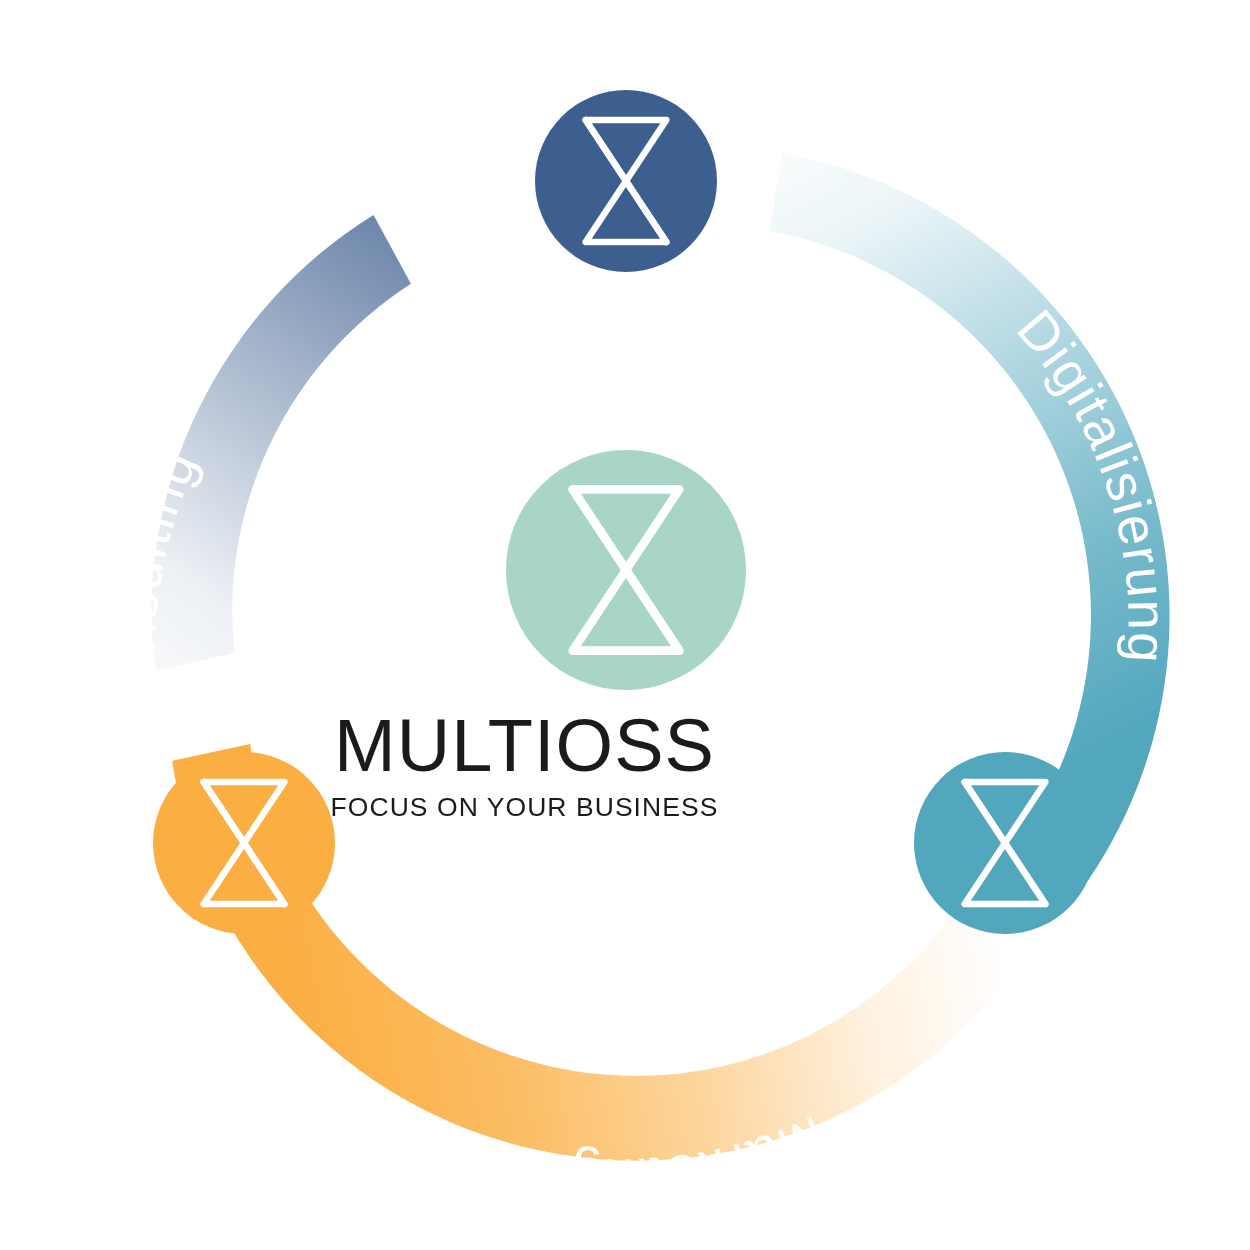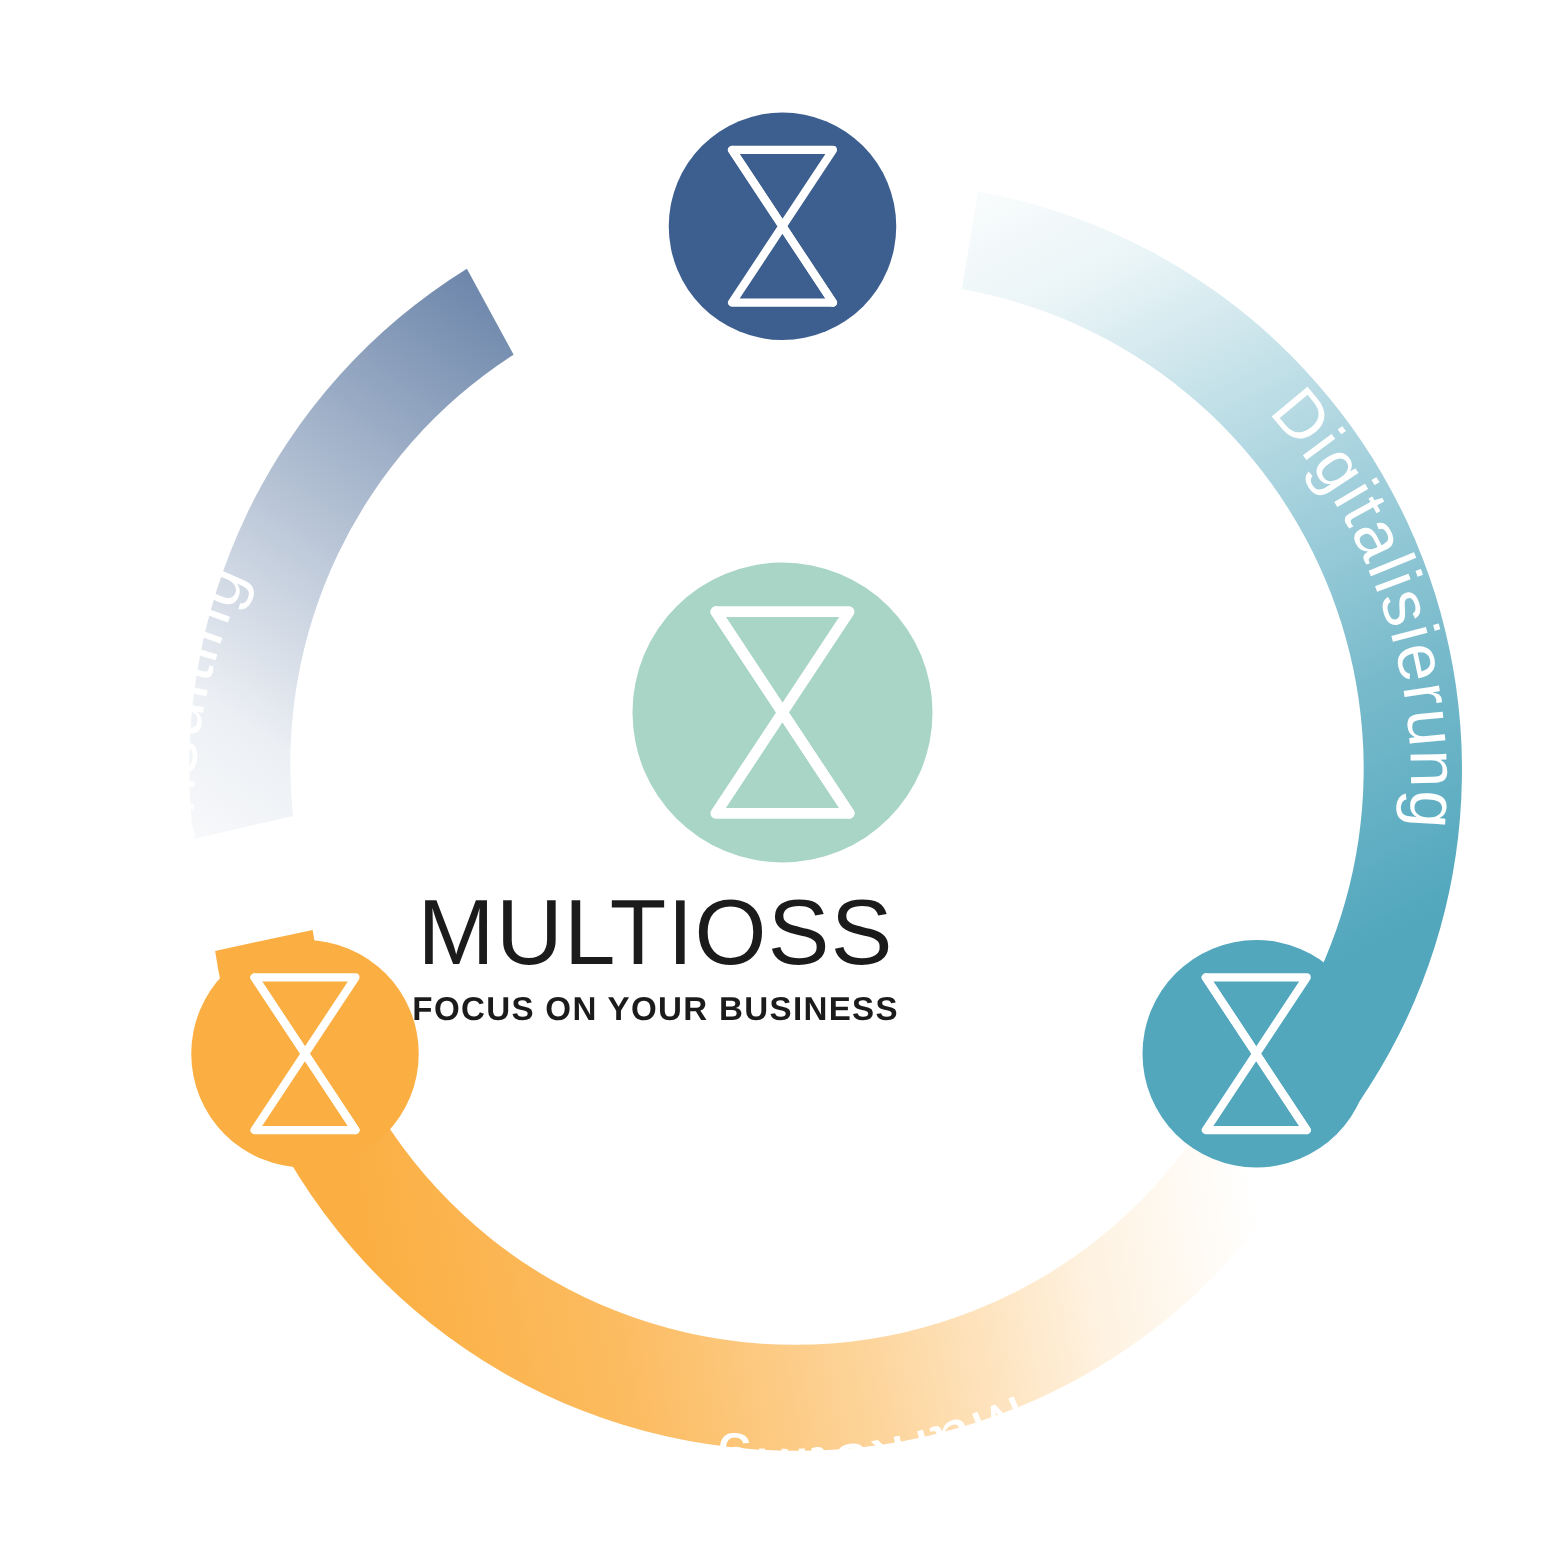--- a/index.html
+++ b/index.html
@@ -58,21 +58,21 @@
     font-weight: 300;
     letter-spacing: 1px;
     color: #1b1b1b;
     line-height: 1;
     margin-top: 14px;
     white-space: nowrap;
   }
   .brand-tagline {
     font-family: "Liberation Sans", sans-serif;
     font-size: 26.5px;
-    font-weight: 700;
+    font-weight: 400;
     letter-spacing: 1.05px;
     color: #1b1b1b;
     line-height: 1;
     margin-top: 11px;
     white-space: nowrap;
   }
 </style>
 </head>
 <body>
 

